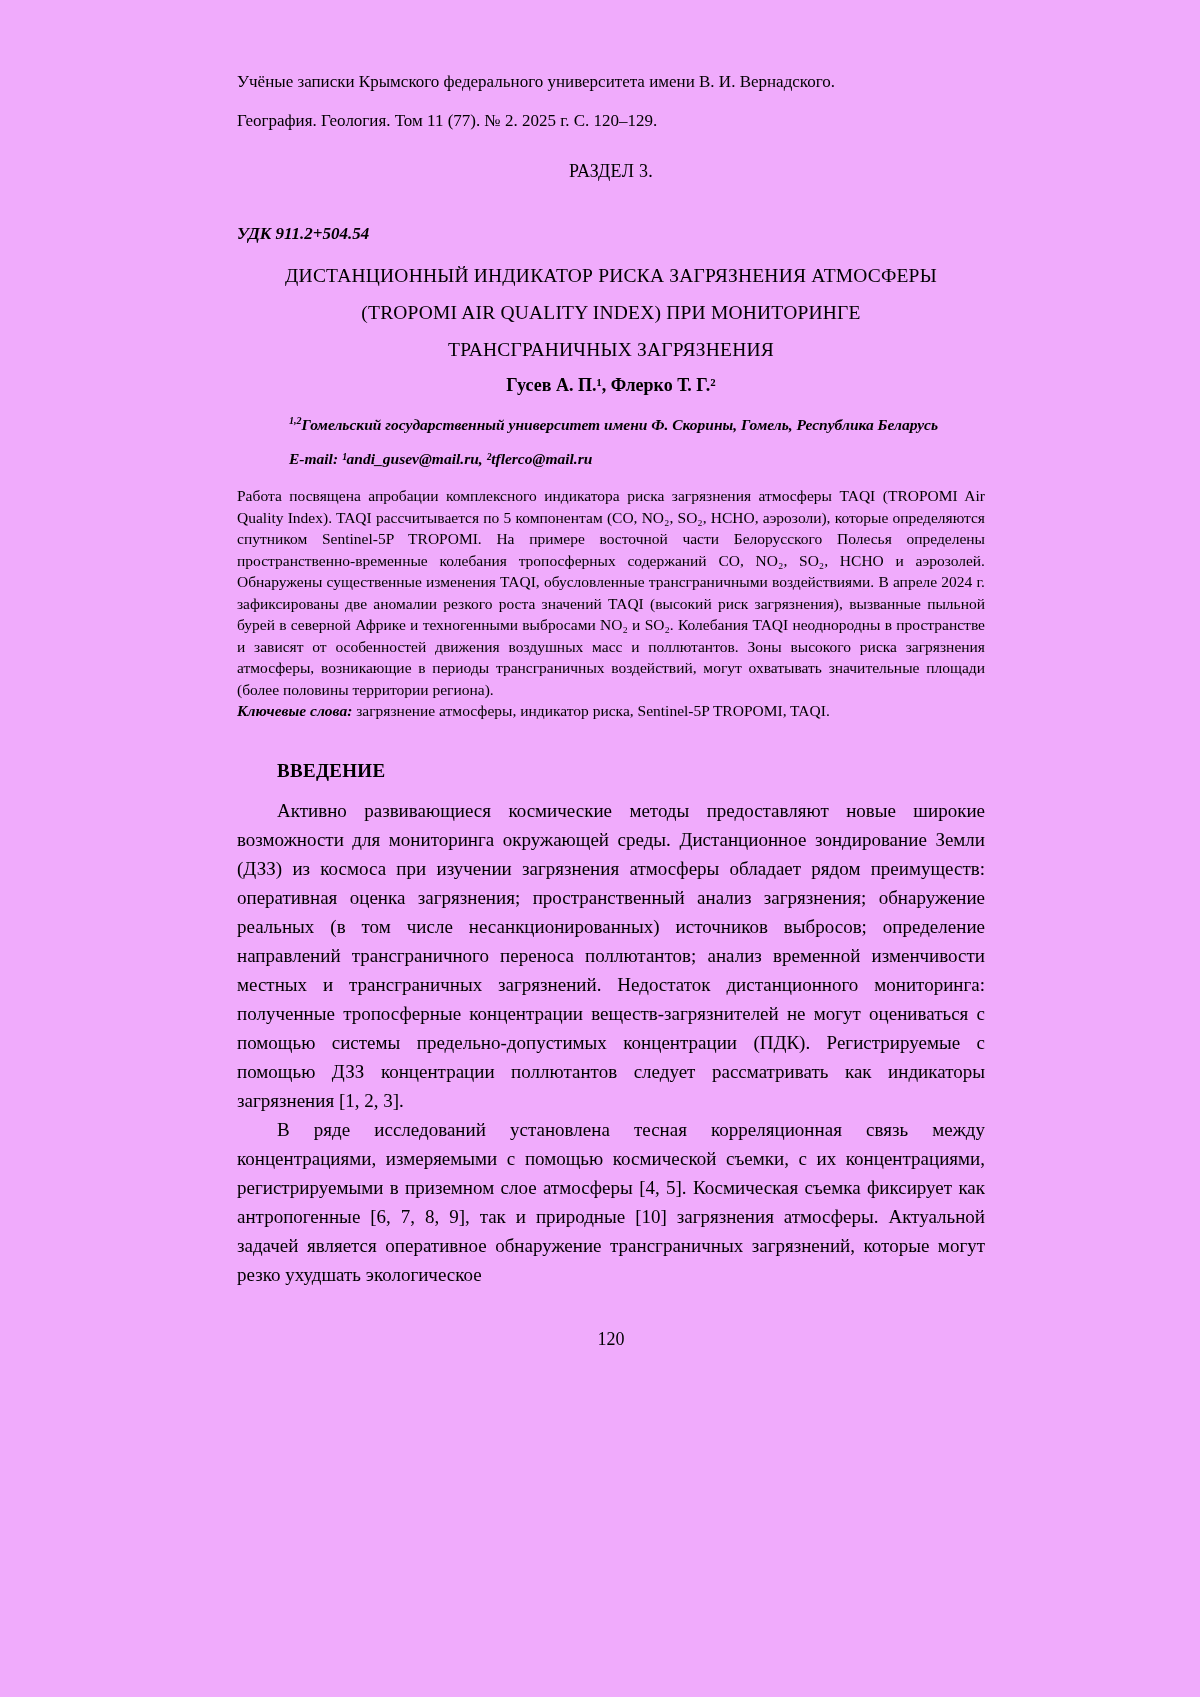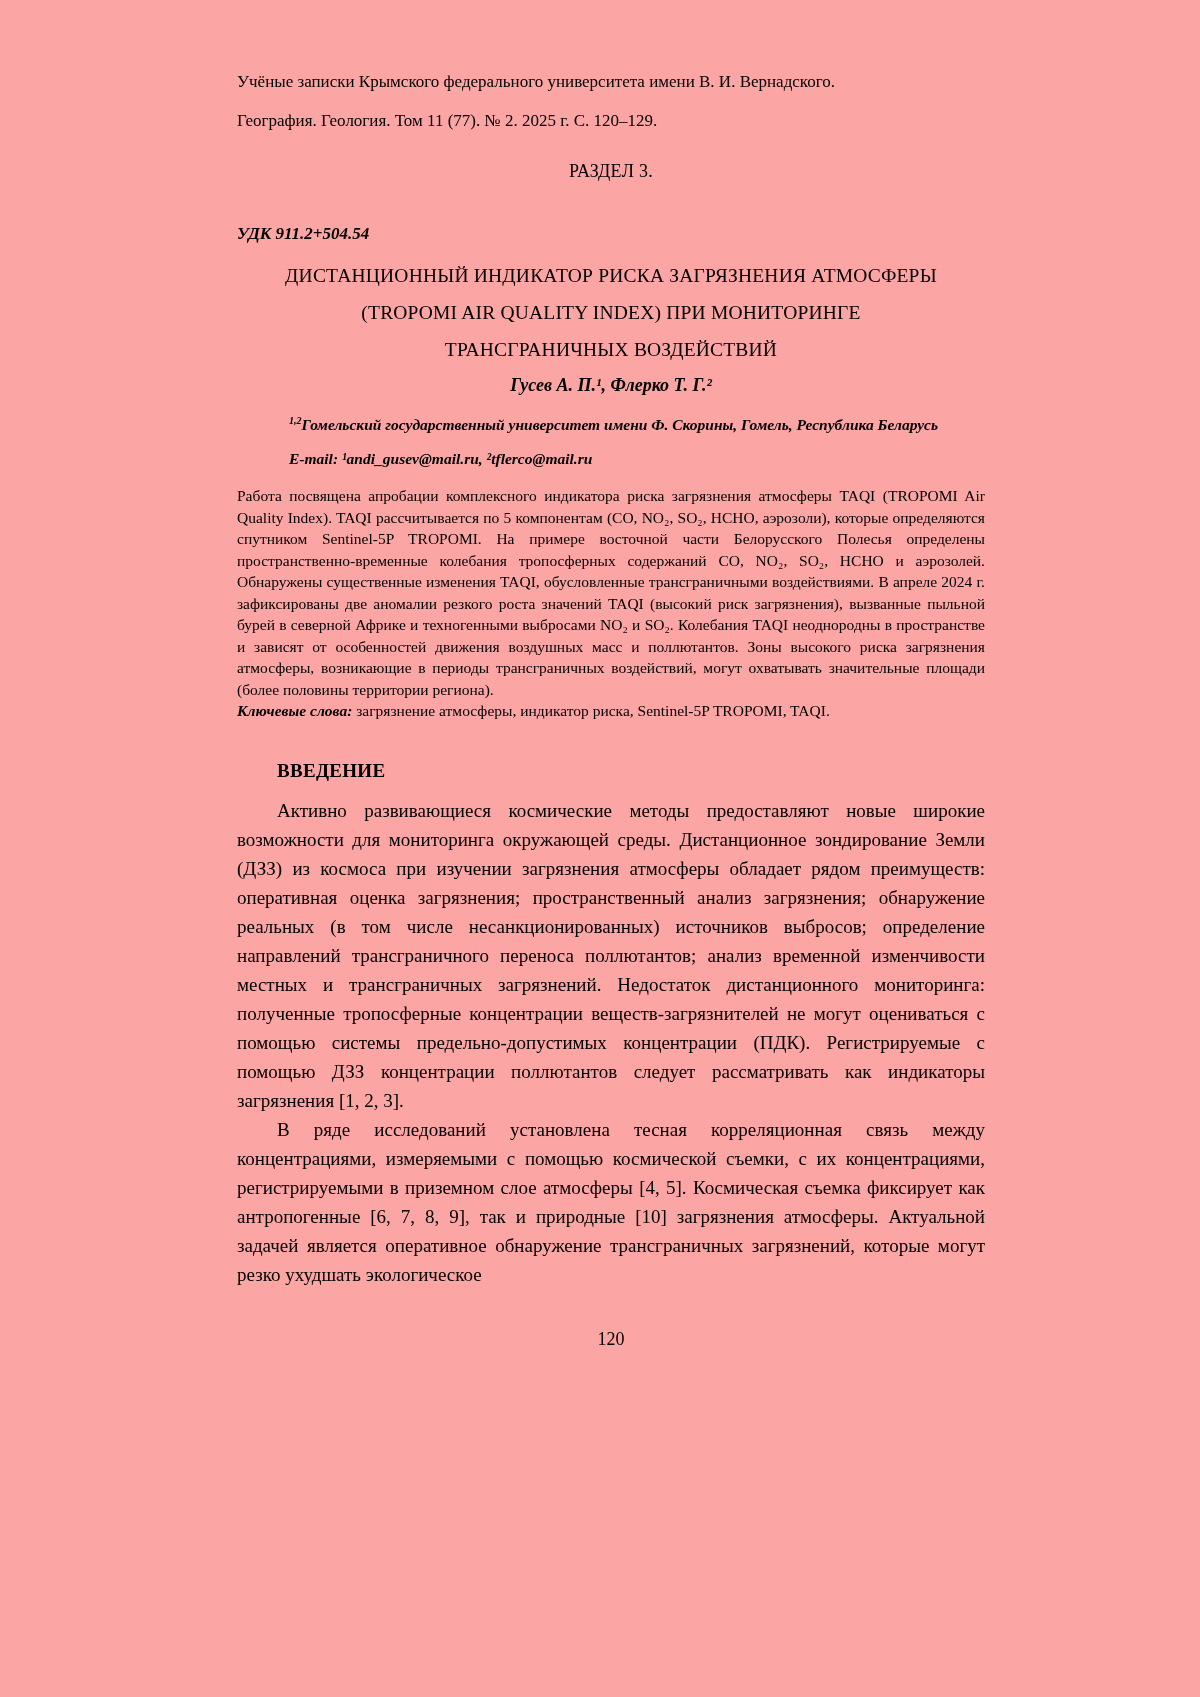--- a/index.html
+++ b/index.html
@@ -5,21 +5,21 @@
   html, body { margin: 0; padding: 0; }
   body {
     background: #e8e8e8;
     font-family: "Liberation Serif", serif;
     color: #000;
   }
   .page {
     position: relative;
     width: 1200px;
     height: 1697px;
-    background: #fca5a5;
+    background: #f0abfc;
     overflow: hidden;
     margin: 0 auto;
   }
   .content {
     width: 748px;
     margin-left: 237px;
     padding-top: 72px;
   }
   .journal-header p {
     font-size: 17px;
@@ -47,21 +47,20 @@
     font-size: 19.5px;
     font-weight: normal;
     margin: 13px 0 0 0;
     line-height: 37px;
     letter-spacing: 0.2px;
   }
   .authors {
     text-align: center;
     font-size: 18px;
     font-weight: bold;
-    font-style: italic;
     margin: 0;
     line-height: 34px;
   }
   .affiliation-block {
     margin: 4px 0 0 40px;
     font-size: 15.5px;
     font-weight: bold;
     font-style: italic;
     line-height: 22px;
   }
@@ -118,21 +117,21 @@
 
     <div class="section-heading">
       <p>РАЗДЕЛ 3.</p>
     </div>
 
     <p class="udc">УДК 911.2+504.54</p>
 
     <div class="article-title">
       <div>ДИСТАНЦИОННЫЙ ИНДИКАТОР РИСКА ЗАГРЯЗНЕНИЯ АТМОСФЕРЫ</div>
       <div>(TROPOMI AIR QUALITY INDEX) ПРИ МОНИТОРИНГЕ</div>
-      <div>ТРАНСГРАНИЧНЫХ ВОЗДЕЙСТВИЙ</div>
+      <div>ТРАНСГРАНИЧНЫХ ЗАГРЯЗНЕНИЯ</div>
     </div>
 
     <p class="authors">Гусев А. П.¹, Флерко Т. Г.²</p>
 
     <div class="affiliation-block">
       <p><sup>1,2</sup><span>Гомельский государственный университет имени Ф. Скорины, Гомель, Республика Беларусь</span></p>
       <p>E-mail: ¹andi_gusev@mail.ru, ²tflerco@mail.ru</p>
     </div>
 
     <p class="abstract">Работа посвящена апробации комплексного индикатора риска загрязнения атмосферы TAQI (TROPOMI Air Quality Index). TAQI рассчитывается по 5 компонентам (CO, NO₂, SO₂, HCHO, аэрозоли), которые определяются спутником Sentinel-5P TROPOMI. На примере восточной части Белорусского Полесья определены пространственно-временные колебания тропосферных содержаний CO, NO₂, SO₂, HCHO и аэрозолей. Обнаружены существенные изменения TAQI, обусловленные трансграничными воздействиями. В апреле 2024 г. зафиксированы две аномалии резкого роста значений TAQI (высокий риск загрязнения), вызванные пыльной бурей в северной Африке и техногенными выбросами NO₂ и SO₂. Колебания TAQI неоднородны в пространстве и зависят от особенностей движения воздушных масс и поллютантов. Зоны высокого риска загрязнения атмосферы, возникающие в периоды трансграничных воздействий, могут охватывать значительные площади (более половины территории региона).</p>

